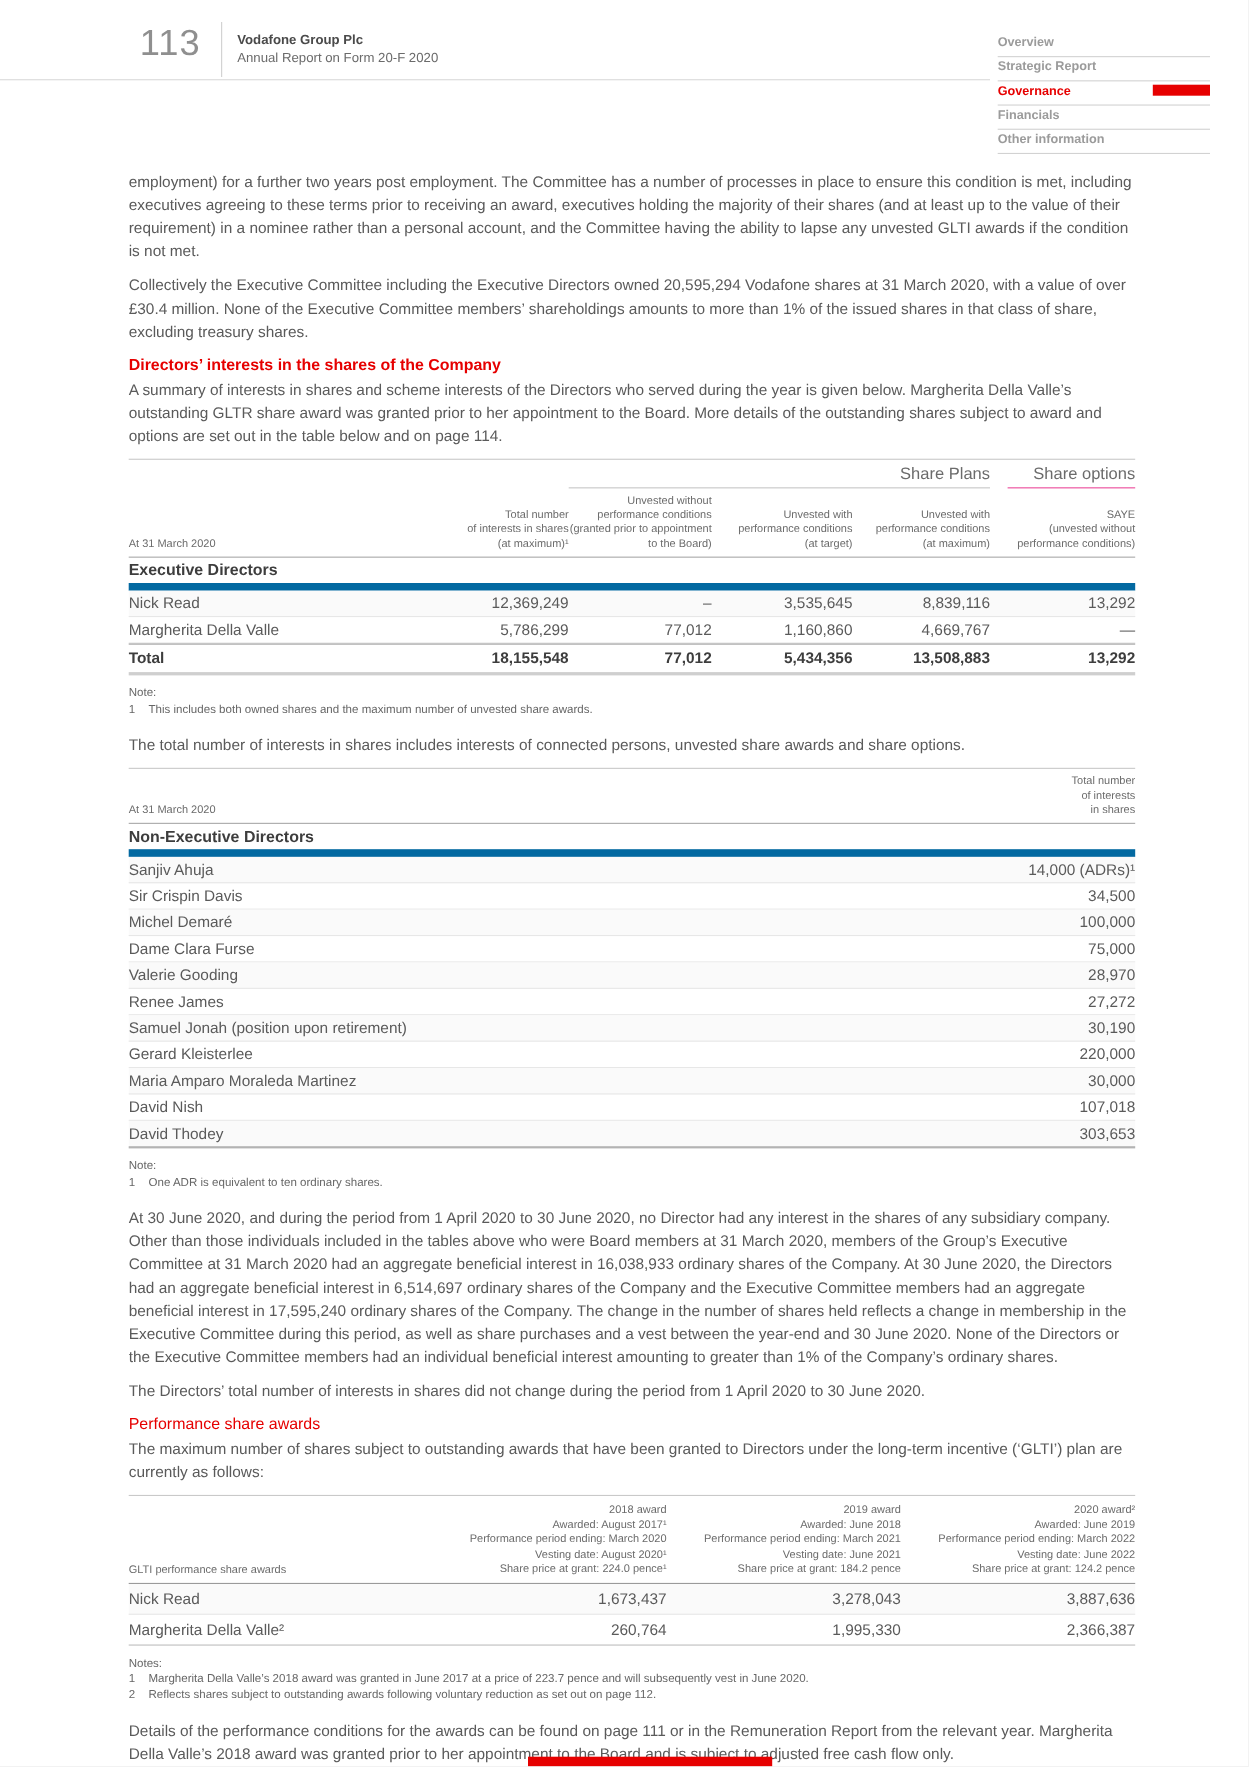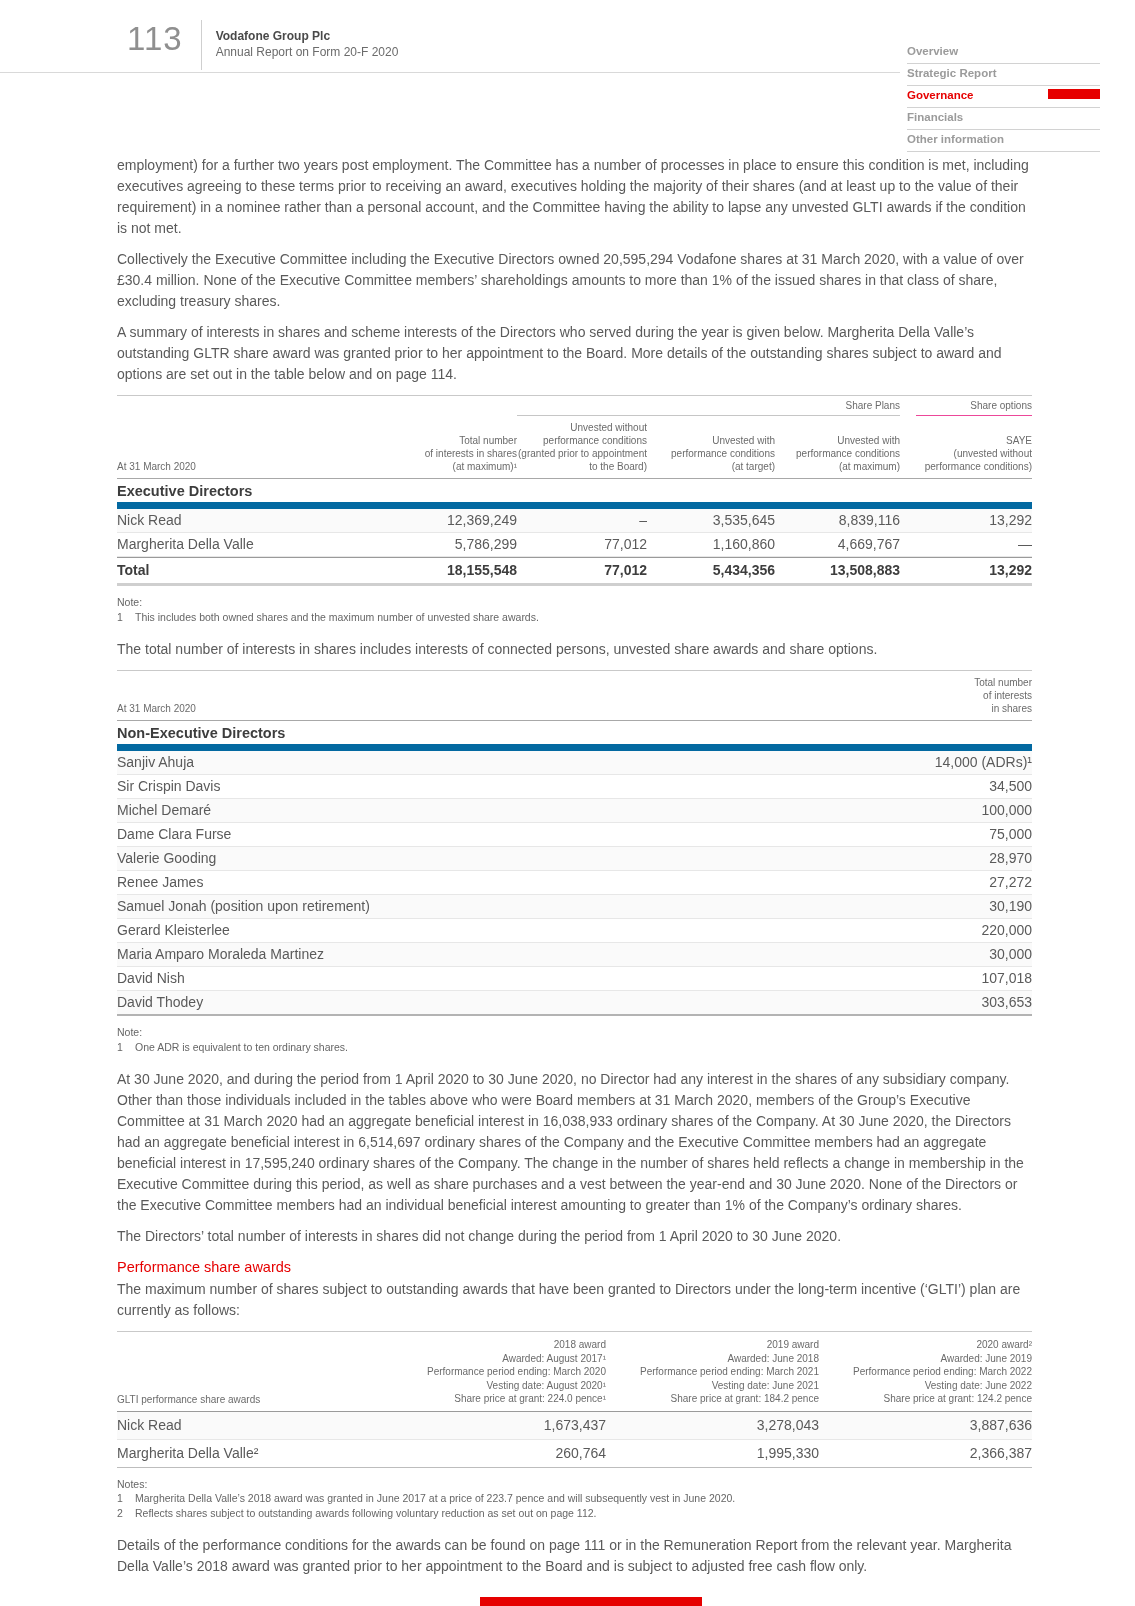--- a/index.html
+++ b/index.html
@@ -13,21 +13,21 @@
   
   .hdr { display: flex; padding: 20px 0 0 127px; }
   .page-num { font-size: 33px; font-weight: 400; color: #8f8f8f; letter-spacing: 1px; }
   .hdr-divider { width: 1px; background: #cfcfcf; height: 50px; margin: 0 14px 0 18px; }
   .hdr-titles { padding-top: 8px; font-size: 12px; line-height: 16px; }
   .hdr-company { font-weight: bold; color: #4a4a4a; }
   .hdr-report { color: #6b6b6b; }
   .hdr-rule { position: absolute; top: 72px; left: 0; width: 900px; border-top: 1px solid #d9d9d9; }
 
   
-  .nav { position: absolute; top: 42px; right: 35px; width: 193px; }
+  .nav { position: absolute; top: 30px; right: 35px; width: 193px; }
   .nav-item { position: relative; font-size: 11.5px; font-weight: bold; color: #9b9b9b;
               padding: 3px 0 6px; border-bottom: 1px solid #d2d2d2; }
   .nav-item.active { color: #e60000; }
   .nav-bar { position: absolute; right: 0; top: 3px; width: 52px; height: 10px; background: #e60000; }
 
   
   main { position: absolute; top: 73px; left: 117px; width: 915px; padding-top: 82px; }
   p.body { font-size: 14px; line-height: 21px; margin-bottom: 10px; color: #5a5a5a; }
   .red-heading { font-size: 14.5px; font-weight: bold; color: #e60000; margin: 12px 0 4px; }
   .red-heading.light { font-weight: 400; }
@@ -38,21 +38,21 @@
   .pre { white-space: pre-line; }
   .trow { display: flex; align-items: center; padding: 3px 0; border-bottom: 1px solid #e7e7e7;
           font-size: 14px; line-height: 17px; }
   .trows .trow:nth-child(odd) { background: #fafafa; }
   .sect-row { font-size: 14.5px; font-weight: bold; color: #3d3d3d; padding: 4px 0 3px;
               border-bottom: 7px solid #0369a1; }
   .c { text-align: right; }
 
   
   .t1 { border-top: 1px solid #c9c9c9; }
-  .t1-group { display: flex; align-items: flex-end; padding-top: 4px; font-size: 10px; color: #6b6b6b; }
+  .t1-group { display: flex; align-items: flex-end; padding-top: 4px; font-size: 15px; color: #6b6b6b; }
   .gh-spacer { width: 400px; }
   .gh-plans  { width: 383px; text-align: right; border-bottom: 1px solid #c6c6c6; padding-bottom: 4px; }
   .gh-gap    { width: 16px; }
   .gh-options{ width: 116px; text-align: right; border-bottom: 1px solid #ec4899; padding-bottom: 4px; }
   .t1-head { display: flex; align-items: flex-end; padding: 5px 0 5px; border-bottom: 1px solid #a8a8a8; }
   .t1 .h0, .t1 .c0 { width: 180px; text-align: left; }
   .t1 .h1, .t1 .c1 { width: 220px; }
   .t1 .h2, .t1 .c2 { width: 130px; }
   .t1 .h3, .t1 .c3 { width: 128px; }
   .t1 .h4, .t1 .c4 { width: 125px; }
@@ -110,20 +110,21 @@
       <div class="nav-item active"><span>Governance</span><span class="nav-bar" style="background: rgb(230, 0, 0);"></span></div>
       <div class="nav-item"><span>Financials</span></div>
       <div class="nav-item"><span>Other information</span></div>
     </nav>
 
   <main>
 
     <p class="body">employment) for a further two years post employment. The Committee has a number of processes in place to ensure this condition is met, including executives agreeing to these terms prior to receiving an award, executives holding the majority of their shares (and at least up to the value of their requirement) in a nominee rather than a personal account, and the Committee having the ability to lapse any unvested GLTI awards if the condition is not met.</p>
     <p class="body">Collectively the Executive Committee including the Executive Directors owned 20,595,294 Vodafone shares at 31 March 2020, with a value of over £30.4 million. None of the Executive Committee members’ shareholdings amounts to more than 1% of the issued shares in that class of share, excluding treasury shares.</p>
 
+    <h2 class="red-heading">Directors’ interests in the shares of the Company</h2>
     <p class="body">A summary of interests in shares and scheme interests of the Directors who served during the year is given below. Margherita Della Valle’s outstanding GLTR share award was granted prior to her appointment to the Board. More details of the outstanding shares subject to award and options are set out in the table below and on page 114.</p>
 
     <div class="table t1">
       <div class="t1-group">
         <span class="gh-spacer"></span>
         <span class="gh-plans">Share Plans</span>
         <span class="gh-gap"></span>
         <span class="gh-options">Share options</span>
       </div>
       <div class="t1-head small-h">

